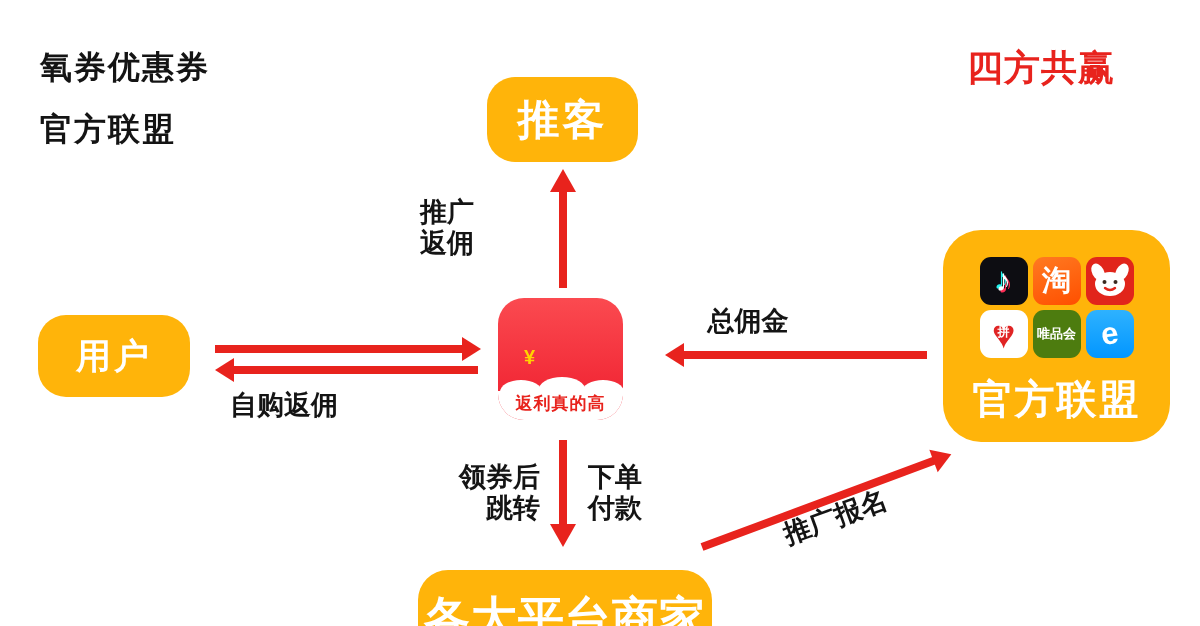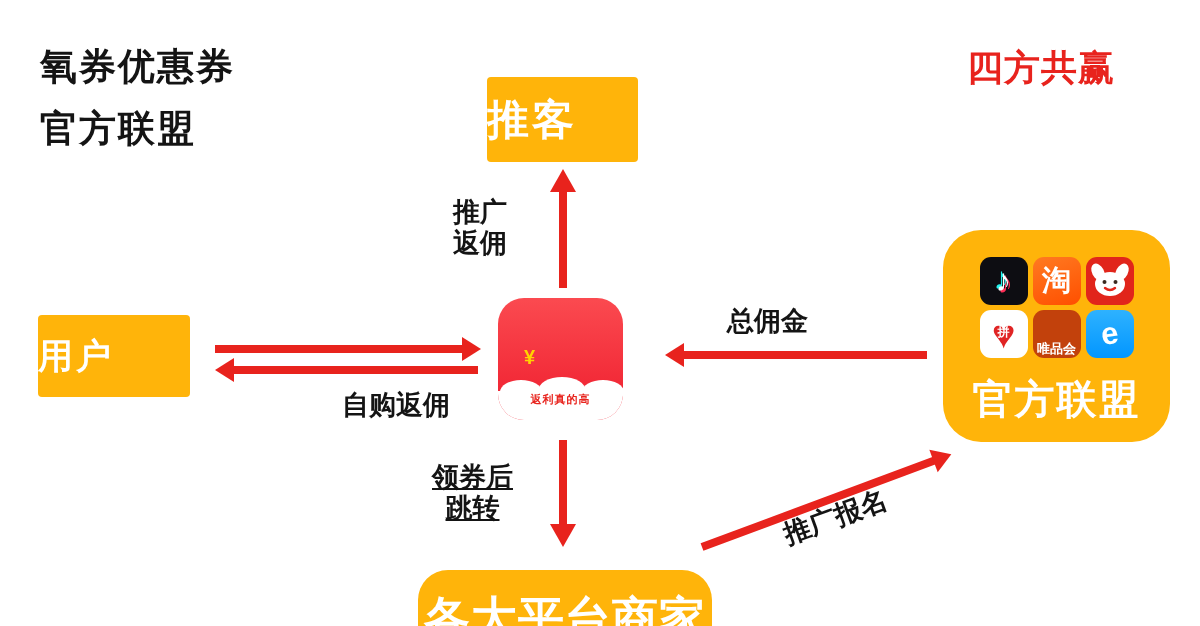--- a/index.html
+++ b/index.html
@@ -2,31 +2,31 @@
 <html><head>
 <meta charset="utf-8">
 <style>
   html,body{margin:0;padding:0;background:#ffffff;}
   #canvas{
     position:relative;width:1200px;height:626px;overflow:hidden;background:#ffffff;
     font-family:"Liberation Sans","DejaVu Sans",sans-serif;
   }
   
   .title{
-    position:absolute;left:40px;top:36px;font-size:37px;line-height:62px;
+    position:absolute;left:40px;top:36px;font-size:32px;line-height:62px;
     font-weight:900;color:#141414;letter-spacing:2px;white-space:pre-line;
   }
   .slogan{
     position:absolute;left:915px;top:38px;width:252px;text-align:center;
     font-size:36px;line-height:59px;font-weight:900;color:#e8231d;letter-spacing:1px;
   }
   
   .node{
-    position:absolute;background:#ffb40a;border-radius:4px;color:#ffffff;
-    display:flex;align-items:center;font-weight:900;
+    position:absolute;background:#ffb40a;border-radius:28px;color:#ffffff;
+    display:flex;align-items:center;justify-content:center;font-weight:900;
   }
   .node-tuike{left:487px;top:77px;width:151px;height:85px;font-size:42px;letter-spacing:3px;}
   .node-user{left:38px;top:315px;width:152px;height:82px;font-size:35px;letter-spacing:3px;}
   .node-merchants{
     left:418px;top:570px;width:294px;height:110px;border-radius:30px;
     align-items:flex-start;justify-content:center;font-size:46px;letter-spacing:1px;
   }
   .node-merchants .merchants-label{margin-top:18px;}
   .node-alliance{
     left:943px;top:230px;width:227px;height:212px;border-radius:38px;
@@ -44,21 +44,21 @@
   }
   .mini-taobao{background:linear-gradient(160deg,#ff7a21,#ff4f00);}
   .mini-taobao .glyph{color:#fff;font-size:29px;font-weight:900;}
   .mini-jd{background:#e1251b;}
   .mini-pdd{background:#ffffff;}
   .mini-pdd .heart{font-size:40px;line-height:40px;color:#e02424;font-weight:900;}
   .mini-pdd .pdd-char{
     position:absolute;left:50%;top:50%;transform:translate(-50%,-58%);
     color:#ffffff;font-size:12px;font-weight:900;
   }
-  .mini-vip{background:#c2410c;align-items:flex-end;}
+  .mini-vip{background:#4d7c0f;}
   .mini-vip .glyph{color:#fff;font-size:13px;font-weight:900;letter-spacing:0;}
   .mini-eleme{background:linear-gradient(180deg,#2eb2ff,#0296ff);}
   .mini-eleme .glyph{color:#fff;font-size:31px;font-weight:900;transform:rotate(-8deg);}
   .alliance-label{font-size:40px;font-weight:900;color:#fff;margin-top:14px;letter-spacing:2px;}
   
   .app-icon{
     position:absolute;left:498px;top:298px;width:125px;height:122px;border-radius:26px;
     background:linear-gradient(180deg,#fb4a50,#ee1d2d);overflow:hidden;
   }
   .app-name{
@@ -70,21 +70,21 @@
   }
   .app-ribbon{
     position:absolute;left:0;right:0;bottom:0;height:29px;background:#ffffff;
   }
   .bump{position:absolute;background:#ffffff;border-radius:50%;}
   .bump1{left:2px;top:-11px;width:42px;height:24px;}
   .bump2{left:40px;top:-14px;width:48px;height:28px;}
   .bump3{left:84px;top:-11px;width:42px;height:24px;}
   .app-tagline{
     position:absolute;left:0;right:0;top:1px;text-align:center;
-    color:#e8231d;font-size:11px;font-weight:900;letter-spacing:1px;
+    color:#e8231d;font-size:17px;font-weight:900;letter-spacing:1px;
   }
   
   .aline{position:absolute;background:#e8231d;}
   .ahead{position:absolute;width:0;height:0;}
   .arrow-up-line{left:559px;top:188px;width:8px;height:100px;}
   .arrow-up-head{left:550px;top:169px;border-left:13px solid transparent;border-right:13px solid transparent;border-bottom:23px solid #e8231d;}
   .arrow-getcoupon-line{left:215px;top:345px;width:248px;height:8px;}
   .arrow-getcoupon-head{left:462px;top:337px;border-top:12px solid transparent;border-bottom:12px solid transparent;border-left:19px solid #e8231d;}
   .arrow-selfrebate-line{left:234px;top:366px;width:244px;height:8px;}
   .arrow-selfrebate-head{left:215px;top:358px;border-top:12px solid transparent;border-bottom:12px solid transparent;border-right:19px solid #e8231d;}
@@ -95,25 +95,25 @@
   .arrow-diag{
     position:absolute;left:702px;top:543px;width:248px;height:8px;background:#e8231d;
     transform:rotate(-20.4deg);transform-origin:0 50%;
   }
   .arrow-diag-head{
     position:absolute;right:-18px;top:-8px;width:0;height:0;
     border-top:12px solid transparent;border-bottom:12px solid transparent;border-left:19px solid #e8231d;
   }
   
   .elabel{position:absolute;color:#141414;font-weight:900;font-size:27px;line-height:31px;white-space:pre-line;}
-  .lbl-promote{left:420px;top:197px;width:120px;text-align:center;}
+  .lbl-promote{left:420px;top:197px;width:120px;text-align:left;}
   .lbl-getcoupon{left:273px;top:306px;width:120px;text-align:center;}
-  .lbl-selfrebate{left:230px;top:390px;width:220px;text-align:right;}
-  .lbl-commission{left:727px;top:306px;width:140px;}
-  .lbl-redirect{left:405px;top:462px;width:135px;text-align:center;text-decoration:underline;}
+  .lbl-selfrebate{left:230px;top:390px;width:220px;text-align:left;}
+  .lbl-commission{left:678px;top:306px;width:140px;text-align:center;}
+  .lbl-redirect{left:405px;top:462px;width:135px;text-align:right;}
   .lbl-orderpay{left:588px;top:462px;width:110px;text-align:left;}
   .lbl-signup{left:748px;top:502px;width:175px;text-align:center;transform:rotate(-20deg);}
 </style>
 </head>
 <body>
 
 <div id="canvas">
 
   <div class="title"><span>氧券优惠券</span><br><span>官方联盟</span></div>
 
@@ -193,15 +193,17 @@
   <div class="arrow-diag">
     <div class="arrow-diag-head"></div>
   </div>
 
   <div class="elabel lbl-promote">推广
 返佣</div>
   <div class="elabel lbl-selfrebate">自购返佣</div>
   <div class="elabel lbl-commission">总佣金</div>
   <div class="elabel lbl-redirect">领券后
 跳转</div>
+  <div class="elabel lbl-orderpay">下单
+付款</div>
   <div class="elabel lbl-signup">推广报名</div>
 
 </div>
 
 </body></html>

